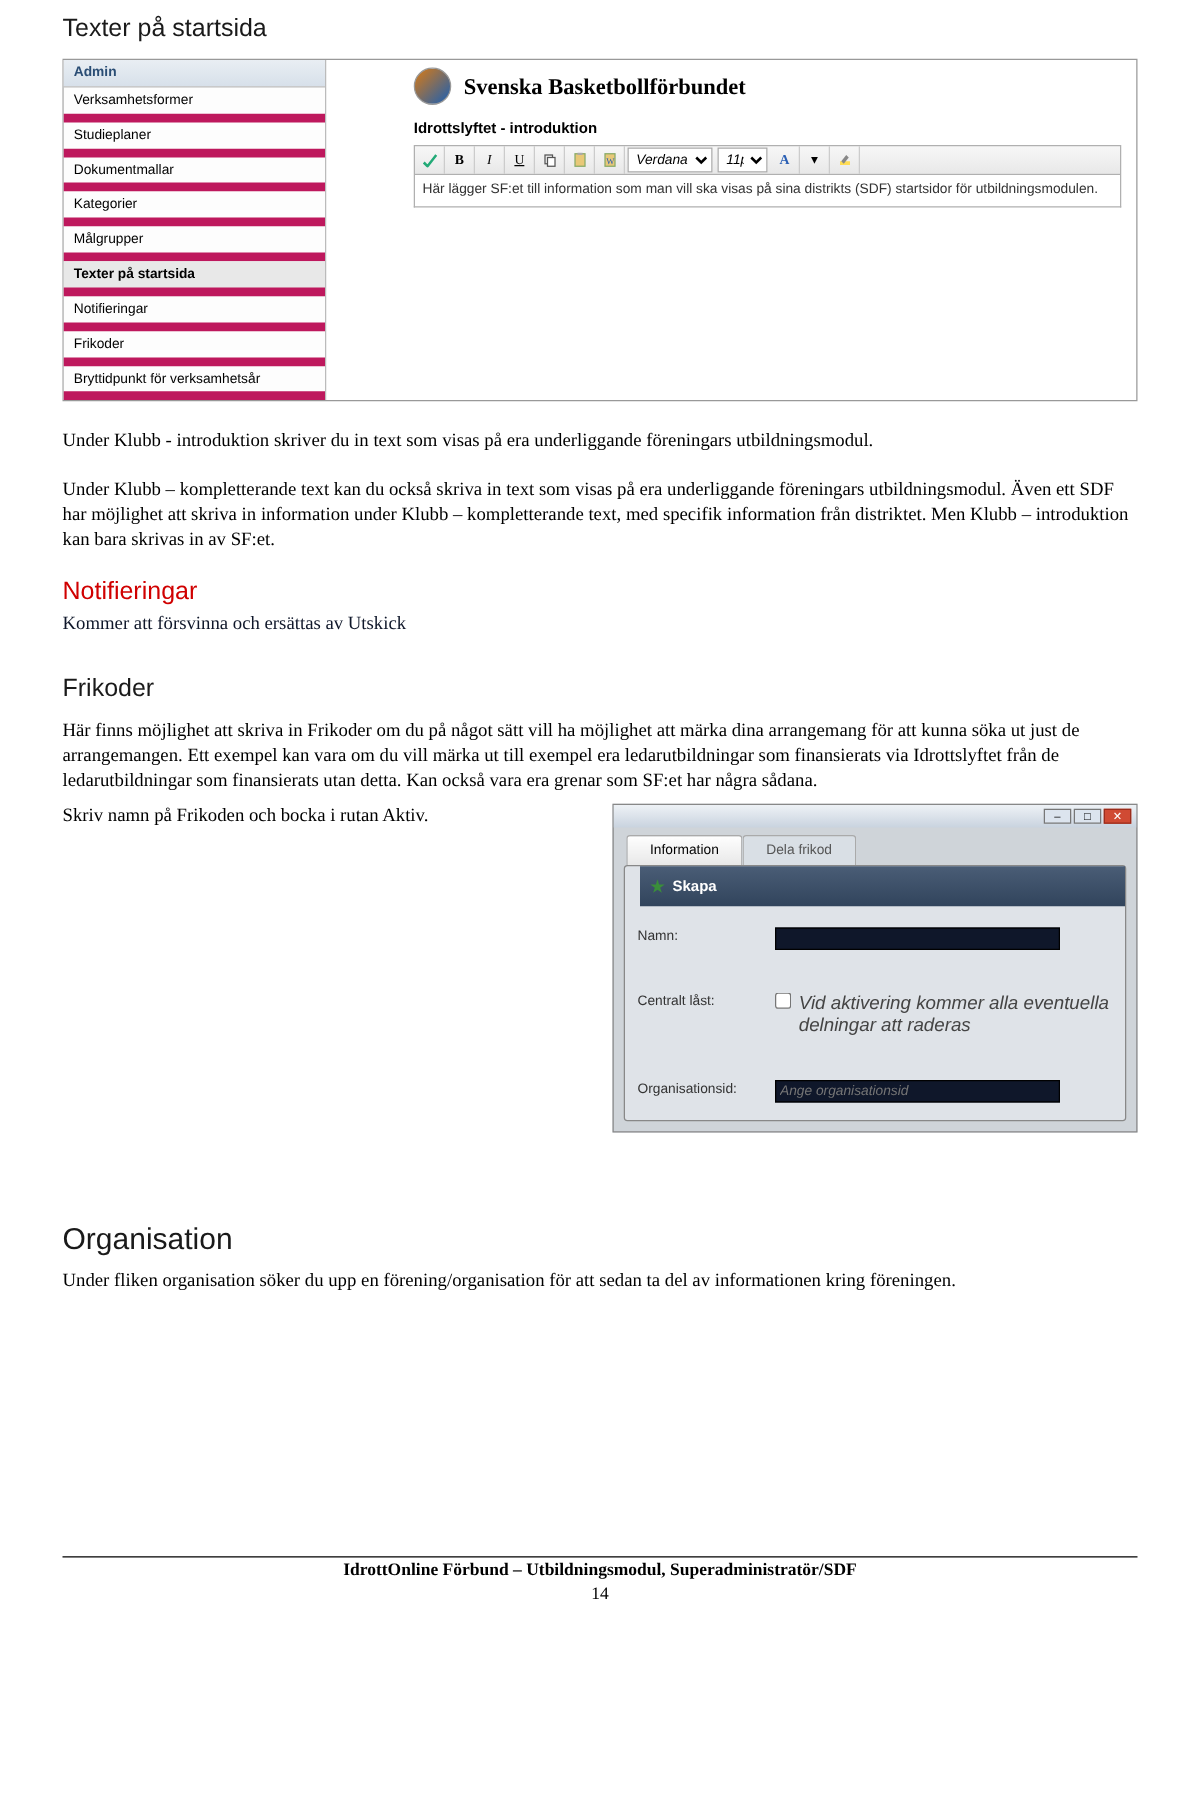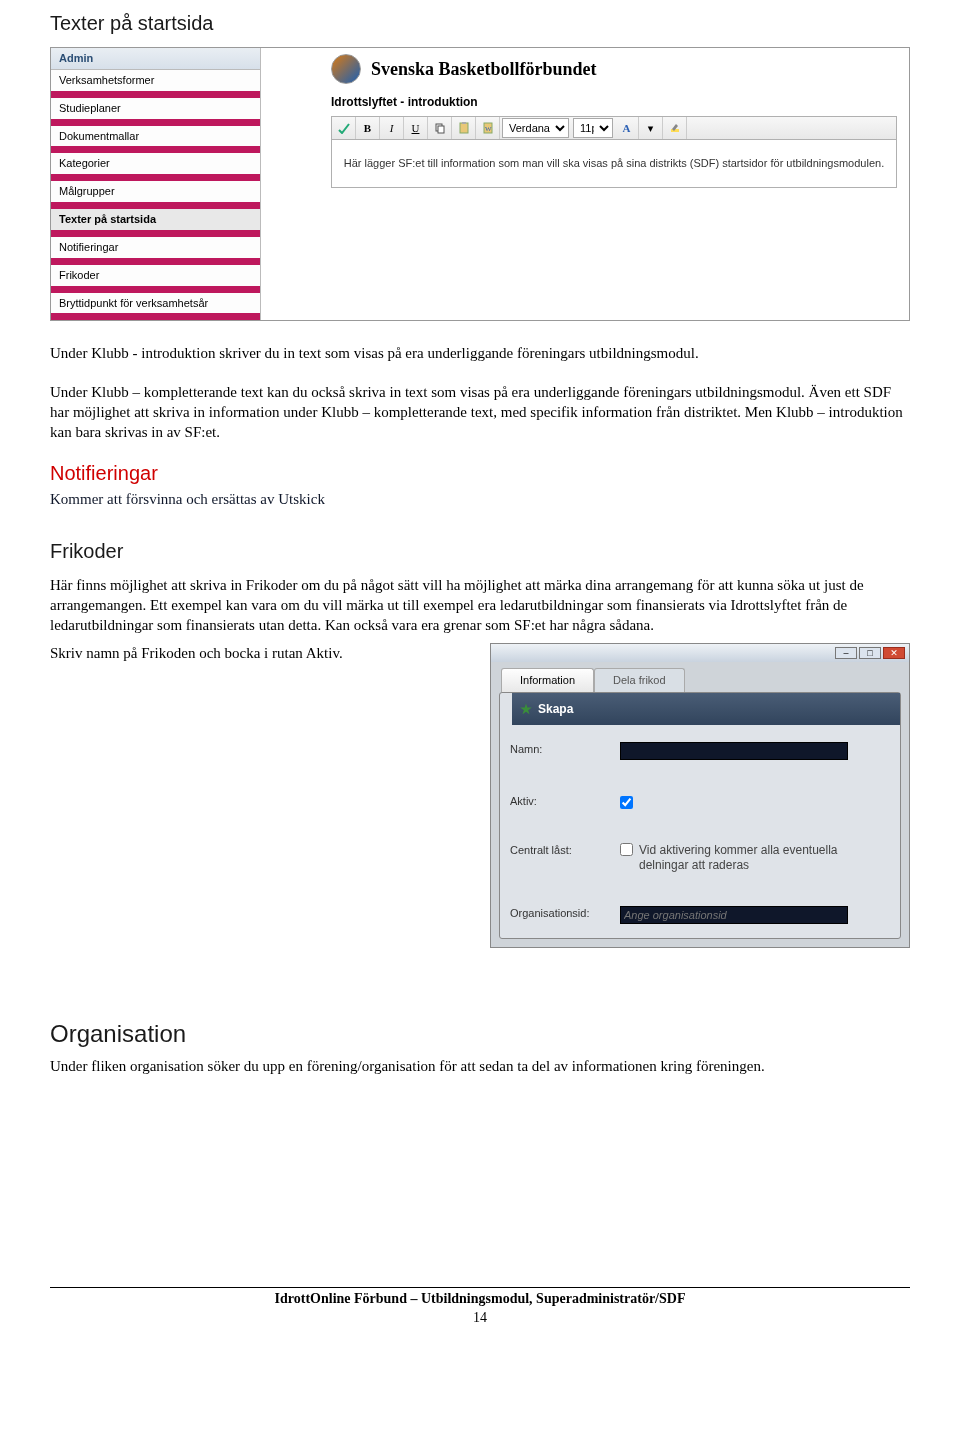--- a/index.html
+++ b/index.html
@@ -79,25 +79,25 @@
     padding:0; height:24px;
   }
   .shot1 .tbtn {
     width:24px; height:22px; display:flex; align-items:center; justify-content:center;
     border-right:1px solid #ccc; font-size:11px; font-family:"Times New Roman",serif;
     cursor:pointer;
   }
   .shot1 .tbtn svg { width:12px; height:12px; }
   .shot1 .tsel {
     height:20px; font-size:11px; border:1px solid #aaa; background:#fff;
-    margin:0 2px; padding:0 2px;
+    margin:0 2px; padding:0 2px;font-style:italic;
   }
   .shot1 .editor {
     border:1px solid #b0b0b0; border-top:none; background:#fff;
-    padding:16px 6px; min-height:26px; font-size:11px; color:#333;text-align:center;
+    padding:4px 6px; min-height:26px; font-size:11px; color:#333;
   }
 
   
   .frikoder-row { display:flex; gap:12px; align-items:flex-start; }
   .frikoder-left { flex:1; }
   .shot2 {
     width:420px; flex-shrink:0;
     font-family: Arial, Helvetica, sans-serif;
     font-size:11px;
     border:1px solid #888;
@@ -141,21 +141,21 @@
     background:#3a8e3a; clip-path:polygon(50% 0,61% 35%,98% 35%,68% 57%,79% 91%,50% 70%,21% 91%,32% 57%,2% 35%,39% 35%);
   }
   .shot2 .row { display:flex; align-items:flex-start; padding:17px 10px; gap:10px; }
   .shot2 .lbl { width:100px; color:#333; }
   .shot2 .val { flex:1; }
   .shot2 input[type=text] {
     width:228px; height:18px; border:1px solid #000000; background:#0f172a;
     font-size:11px; padding:0 3px;
   }
   .shot2 input.ghost { color:#999; font-style:italic; }
-  .shot2 .note { font-size:12px; color:#444; line-height:1.2; }
+  .shot2 .note { font-size:15px; font-style:italic; color:#444; line-height:1.2; }
   .shot2 .chk { width:13px; height:13px; vertical-align:middle; }
 
   
   .footer-wrap { margin-top:210px; }
   .hr-foot { border:none; border-top:1px solid #000; margin-bottom:2px; }
   .footer { text-align:center; font-weight:bold; font-size:14px; }
   .pagenum { text-align:center; font-size:14px; }
 </style>
 </head>
 <body>
@@ -254,24 +254,20 @@
     <div class="panel">
       <div class="panel-hdr">
         <span class="star"></span>
         <span>Skapa</span>
       </div>
       <div class="row">
         <div class="lbl">Namn:</div>
         <div class="val"><input type="text" style=""></div>
       </div>
       <div class="row">
-        <div class="lbl">Aktiv:</div>
-        <div class="val"><input type="checkbox" class="chk" checked="" style=""></div>
-      </div>
-      <div class="row">
         <div class="lbl">Centralt låst:</div>
         <div class="val" style="display:flex;gap:6px;">
           <input type="checkbox" class="chk" style="">
           <span class="note">Vid aktivering kommer alla eventuella delningar att raderas</span>
         </div>
       </div>
       <div class="row" style="padding-bottom:14px;">
         <div class="lbl">Organisationsid:</div>
         <div class="val"><input type="text" class="ghost" placeholder="Ange organisationsid" style=""></div>
       </div>

